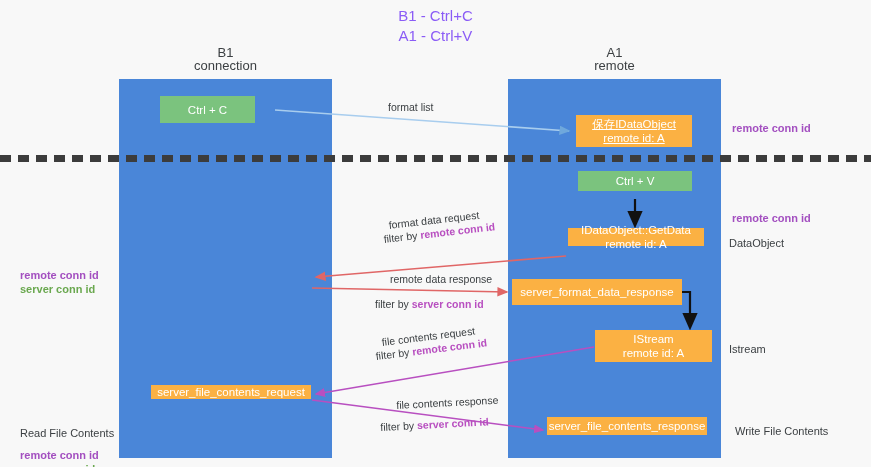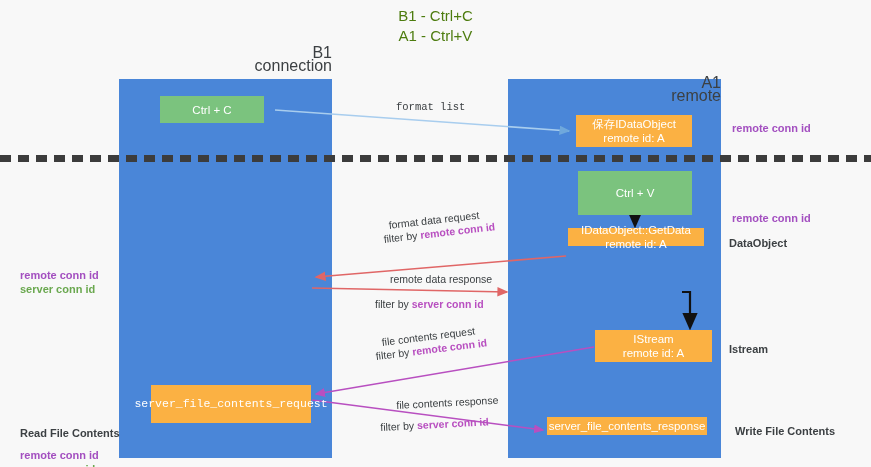--- a/index.html
+++ b/index.html
@@ -23,34 +23,34 @@
   #lane-b1 { left: 119px; top: 79px; width: 213px; height: 379px; }
   #lane-a1 { left: 508px; top: 79px; width: 213px; height: 379px; }
 
   
   #diagram-title {
     position: absolute;
     left: 0; top: 6px;
     width: 871px;
     text-align: center;
     font-size: 15px;
-    color: #4d7c0f;
+    color: #8b5cf6;
     line-height: 20px;
     white-space: pre-line;
   }
   .lane-header {
     position: absolute;
-    text-align: right;
-    font-size: 16px;
+    text-align: center;
+    font-size: 13px;
     color: #3c4043;
     line-height: 13px;
     white-space: pre-line;
   }
   #header-b1 { left: 119px; top: 46px; width: 213px; }
-  #header-a1 { left: 508px; top: 46px; width: 213px; margin-top: 30px; }
+  #header-a1 { left: 508px; top: 46px; width: 213px; }
 
   
   #separator {
     position: absolute;
     left: 0; top: 155px;
     width: 871px;
     height: 7px;
     background-image: repeating-linear-gradient(
       to right,
       #3c3c3c 0px, #3c3c3c 11px,
@@ -68,38 +68,37 @@
     text-align: center;
     color: #ffffff;
     font-size: 11.5px;
     line-height: 14px;
     white-space: pre-line;
     padding: 2px 4px;
   }
   .node.green  { background: #7bc37e; }
   .node.orange { background: #fbb143; }
 
-  #node-ctrl-c        { left: 160px; top: 96px;  width: 104px; height: 27px; }
-  #node-idataobject   { left: 576px; top: 115px; width: 116px; height: 32px; }
-  #node-ctrl-v        { left: 578px; top: 171px; width: 114px; height: 44px; }
+  #node-ctrl-c        { left: 160px; top: 96px;  width: 95px; height: 27px; }
+  #node-idataobject   { left: 576px; top: 115px; width: 116px; height: 32px; text-decoration: underline; }
+  #node-ctrl-v        { left: 578px; top: 171px; width: 114px; height: 20px; }
   #node-getdata       { left: 568px; top: 228px; width: 136px; height: 18px; }
   #node-fmt-req       { left: 151px; top: 268px; width: 160px; height: 26px; }
   #node-fmt-resp      { left: 512px; top: 279px; width: 170px; height: 26px; }
   #node-istream       { left: 595px; top: 330px; width: 117px; height: 32px; }
-  #node-file-req      { left: 151px; top: 385px; width: 160px; height: 38px; font-family: Liberation Mono, monospace; }
+  #node-file-req      { left: 151px; top: 385px; width: 160px; height: 14px; }
   #node-file-resp     { left: 547px; top: 417px; width: 160px; height: 18px; }
 
   
   .annot {
     position: absolute;
     font-size: 11px;
     line-height: 14px;
     color: #3c4043;
     white-space: nowrap;
-    font-weight: bold;
   }
   .annot.purple { color: #a34fc0; font-weight: bold; }
   .annot.green-t { color: #6aa84f; font-weight: bold; }
 
   #lbl-remote-1 { left: 732px; top: 121px; }
   #lbl-remote-2 { left: 732px; top: 211px; }
   #lbl-dataobject { left: 729px; top: 236px; }
   #lbl-istream  { left: 729px; top: 342px; }
   #lbl-write    { left: 735px; top: 424px; }
 
@@ -119,21 +118,21 @@
   
   .edge-label {
     position: absolute;
     font-size: 10.5px;
     color: #3c4043;
     white-space: nowrap;
     transform-origin: left top;
   }
   .edge-label .hl-purple { color: #b84fc0; font-weight: bold; }
 
-  #el-format-list { left: 396px; top: 101px; font-family: Liberation Mono, monospace; }
+  #el-format-list { left: 388px; top: 101px; }
 
   #el-fmt-req-1 { left: 388px; top: 219px; transform: rotate(-6.5deg); }
   #el-fmt-req-2 { left: 383px; top: 233px; transform: rotate(-6.5deg); }
   #el-fmt-resp-1 { left: 390px; top: 273px; }
   #el-fmt-resp-2 { left: 375px; top: 298px; }
 
   #el-file-req-1 { left: 381px; top: 336px; transform: rotate(-7deg); }
   #el-file-req-2 { left: 375px; top: 350px; transform: rotate(-7deg); }
   #el-file-resp-1 { left: 396px; top: 399px; transform: rotate(-3deg); }
   #el-file-resp-2 { left: 380px; top: 421px; transform: rotate(-3deg); }
@@ -193,20 +192,21 @@
   </svg>
 
   <div id="separator"></div>
 
   <div class="node green" id="node-ctrl-c">Ctrl + C</div>
   <div class="node orange" id="node-idataobject">保存IDataObject
 remote id: A</div>
   <div class="node green" id="node-ctrl-v">Ctrl + V</div>
   <div class="node orange" id="node-getdata">IDataObject::GetData
 remote id: A</div>
+  <div class="node orange" id="node-fmt-resp">server_format_data_response</div>
   <div class="node orange" id="node-istream">IStream
 remote id: A</div>
   <div class="node orange" id="node-file-req">server_file_contents_request</div>
   <div class="node orange" id="node-file-resp">server_file_contents_response</div>
 
   <div class="annot purple" id="lbl-remote-1">remote conn id</div>
   <div class="annot purple" id="lbl-remote-2">remote conn id</div>
   <div class="annot" id="lbl-dataobject">DataObject</div>
   <div class="annot" id="lbl-istream">Istream</div>
   <div class="annot" id="lbl-write">Write File Contents</div>

